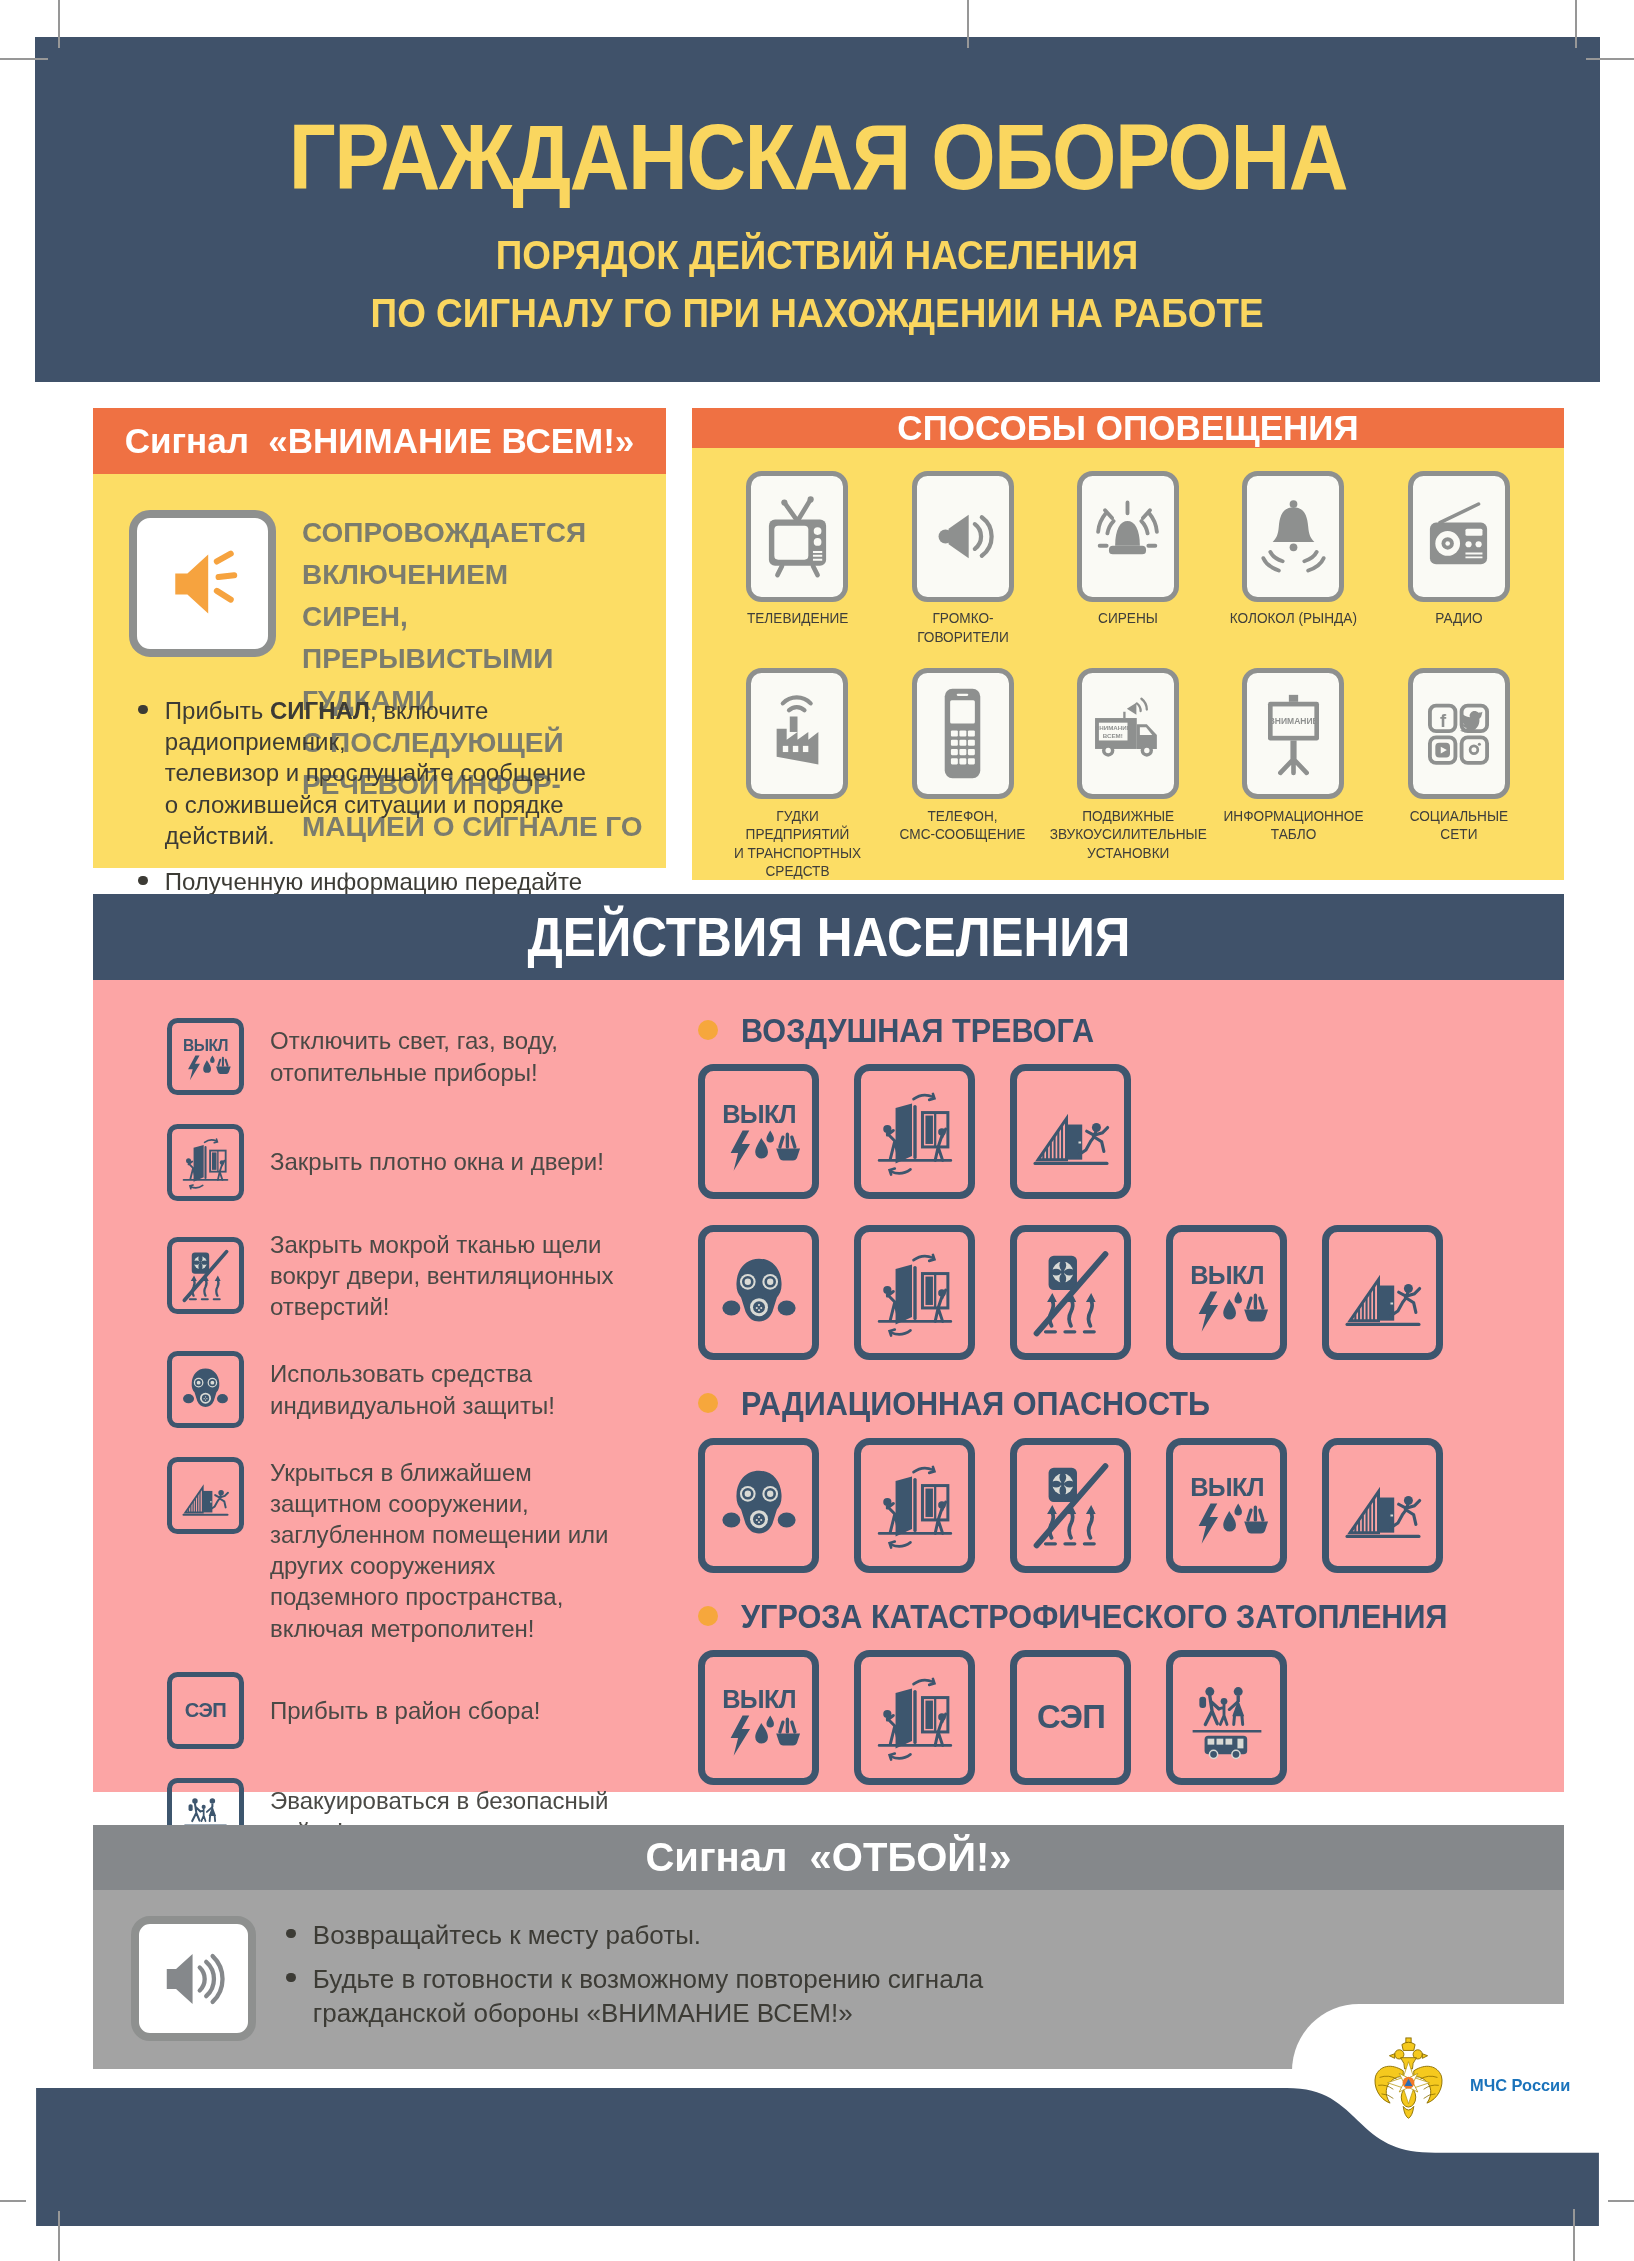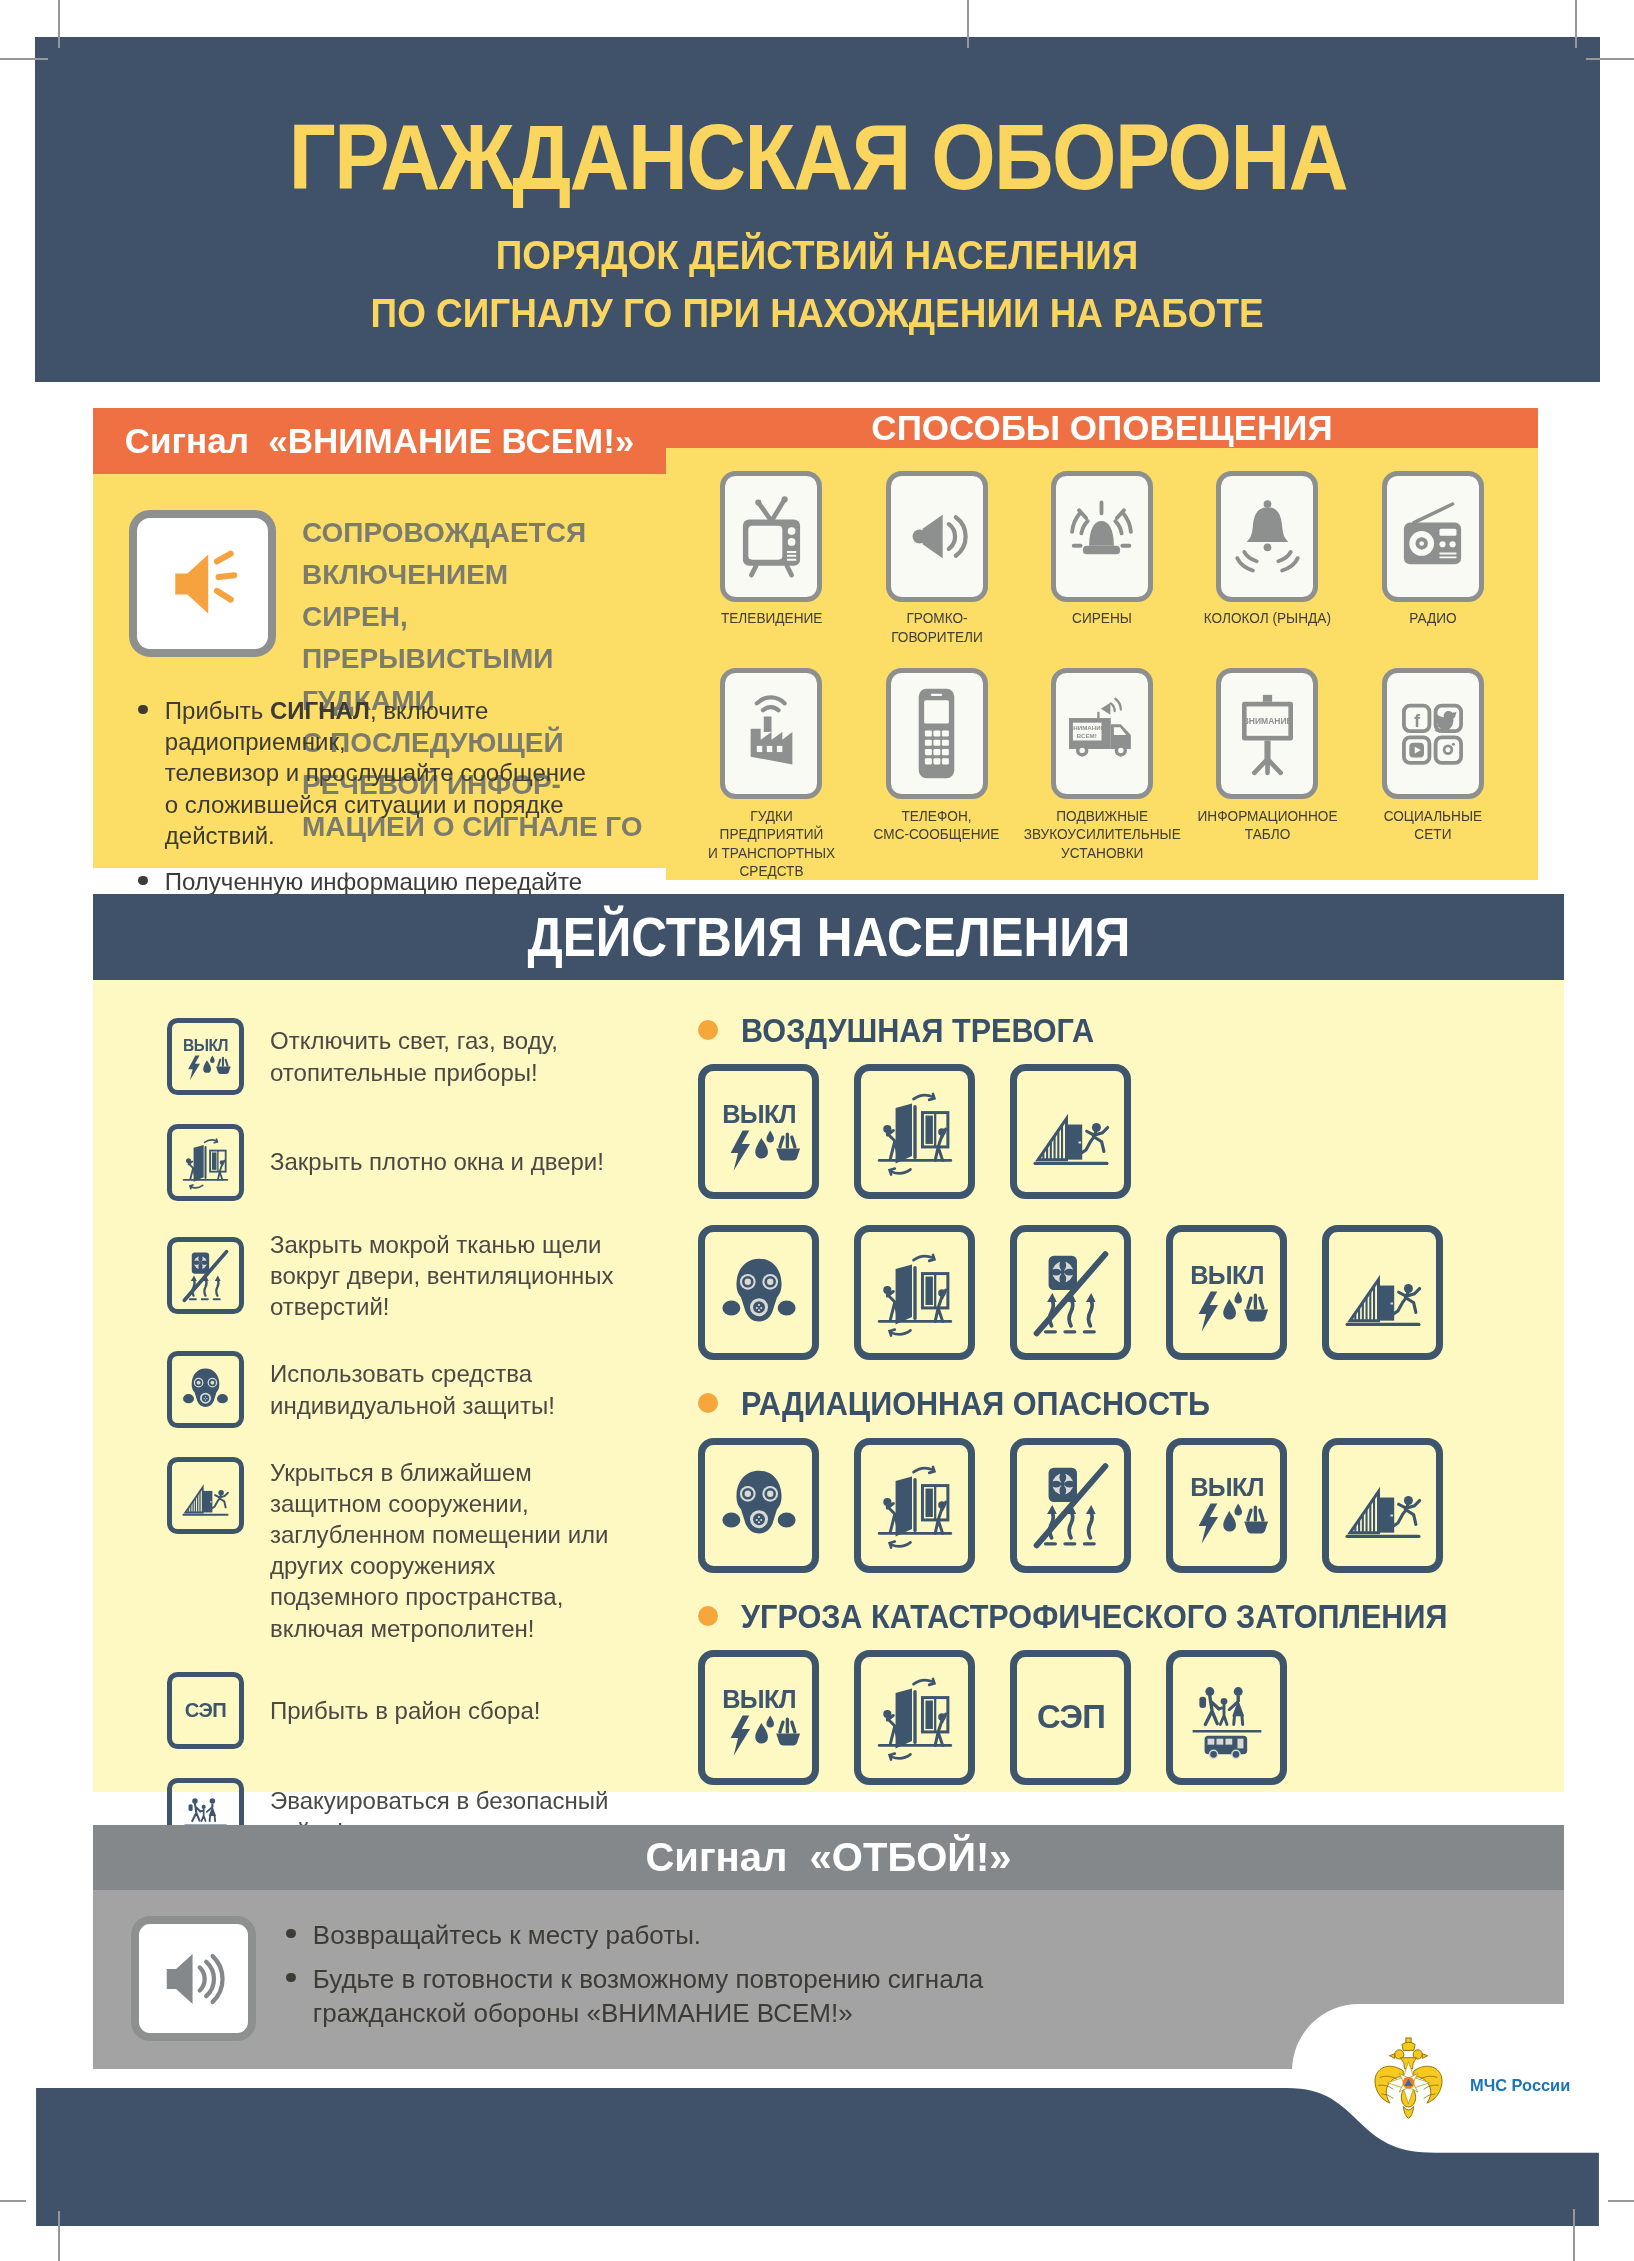--- a/index.html
+++ b/index.html
@@ -8,21 +8,21 @@
   .bleed{position:absolute;left:35px;top:37px;width:1565px;height:2190px}
   .cx{display:inline-block;transform:scaleX(.9);transform-origin:center;white-space:pre}
   .cxl{display:inline-block;transform:scaleX(.9);transform-origin:left center;white-space:pre}
 
   
   .hdr{position:absolute;left:0;top:0;width:100%;height:345px;background:#40526A;text-align:center}
   .hdr .title{margin-top:74px;font-size:92px;font-weight:bold;color:#FAD65F;letter-spacing:-1.7px;line-height:1}
   .hdr .sub{margin-top:22.5px;font-size:41px;font-weight:bold;color:#FAD65F;line-height:1.42}
 
   
-  .cols{position:absolute;left:58px;top:371px;width:1471px;height:460px;display:flex;}
+  .cols{position:absolute;left:58px;top:371px;width:1471px;height:460px;display:flex;gap:26px}
   .panel{display:flex;flex-direction:column}
   .panel.left{width:573px}
   .panel.right{width:872px}
   .panel-hd{height:66px;background:#EF7143;color:#fff;display:flex;align-items:center;justify-content:center;
             font-weight:bold;font-size:35px;white-space:pre}
   .panel-bd{background:#FCDD65;flex:1;position:relative}
 
   .spk-tile{position:absolute;left:36px;top:36px;width:131px;height:131px;background:#fff;
             border:8.6px solid #8E908F;border-radius:21px;display:flex;align-items:center;justify-content:center}
   .att-desc{position:absolute;left:209px;top:38px;width:345px;font-size:28px;font-weight:bold;color:#7B7C6E;
@@ -35,21 +35,21 @@
   .mrow{display:flex;justify-content:space-around;padding:0 22.5px;margin-top:22.5px}
   .mcell{width:157px;display:flex;flex-direction:column;align-items:center}
   .mtile{width:92px;height:121px;background:#FAFAF5;border:5.2px solid #8E908F;border-radius:15.5px;
          display:flex;align-items:center;justify-content:center;color:#8E908F}
   .mcap{margin-top:7.8px;font-size:15.5px;line-height:1.18;color:#3E3E3B;text-align:center;white-space:pre-line;
         transform:scaleX(.88)}
 
   
   .act-bar{position:absolute;left:58px;top:857px;width:1471px;height:86px;background:#40526A;color:#fff;
            display:flex;align-items:center;justify-content:center;font-size:55px;font-weight:bold}
-  .act-body{position:absolute;left:58px;top:943px;width:1471px;height:812px;background:#fef9c3;color:#3D566E}
+  .act-body{position:absolute;left:58px;top:943px;width:1471px;height:812px;background:#fca5a5;color:#3D566E}
   .act-left{position:absolute;left:74px;top:38px;width:501px}
   .aitem{display:flex;align-items:center;margin-bottom:28.5px}
   .aitem.tall{align-items:flex-start}
   .atile{flex:0 0 67px;width:67px;height:67px;border:5.2px solid #3D566E;border-radius:10.4px;
          display:flex;align-items:center;justify-content:center;color:#3D566E}
   .atext{margin-left:26px;font-size:24px;line-height:1.3;color:#4A4945;white-space:pre-line}
   .act-right{position:absolute;left:605px;top:33px;width:846px}
   .scn-title{display:flex;align-items:center;font-size:34px;font-weight:bold;color:#39506B;line-height:1}
   .scn-dot{width:20px;height:20px;border-radius:50%;background:#F6A73C;margin-right:23px}
   .scn-icons{display:flex;gap:35px;margin:17.3px 0 26px 0}

